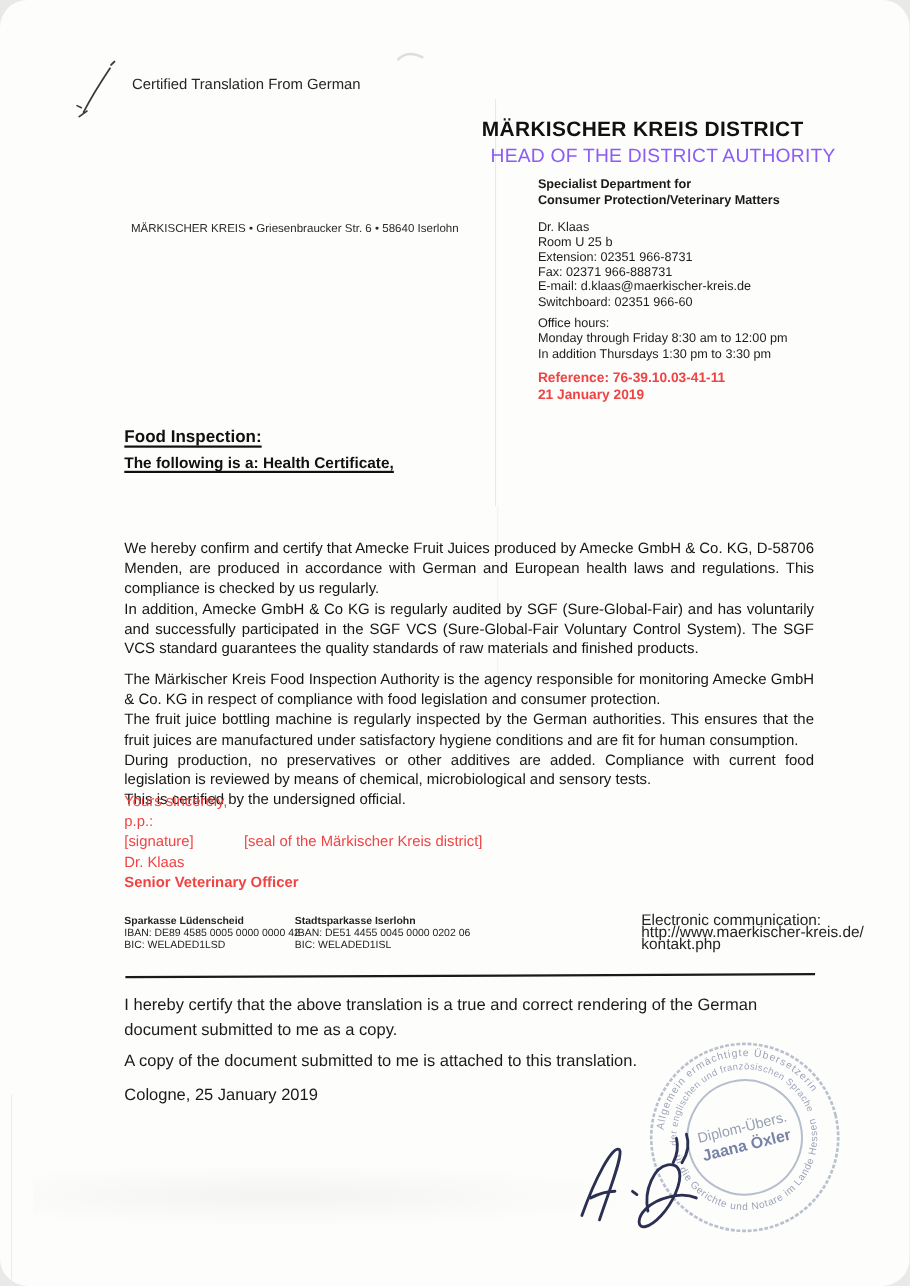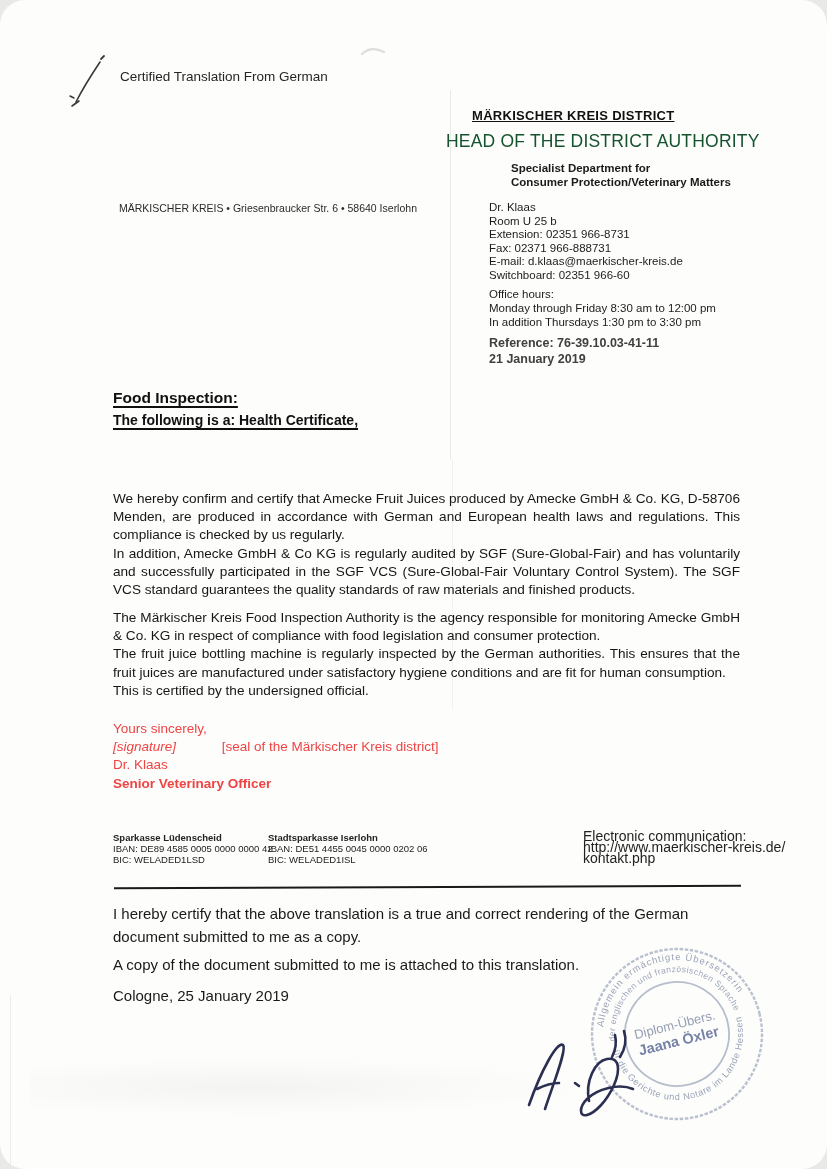--- a/index.html
+++ b/index.html
@@ -16,41 +16,41 @@
   
   .fold-line{position:absolute;width:1px;background:rgba(60,60,60,.10);}
   .noise-band{position:absolute;left:30px;top:1058px;width:560px;height:58px;
     background:radial-gradient(ellipse at 40% 50%, rgba(120,120,120,.07), rgba(120,120,120,0) 70%);}
   .edge-line{position:absolute;left:10px;top:995px;width:1px;height:174px;background:rgba(100,100,100,.10);}
 
   .cert-note{position:absolute;left:120px;top:69px;font-size:13.5px;color:#262626;}
   .pen-mark{position:absolute;left:66px;top:52px;}
   .smudge{position:absolute;left:358px;top:44px;opacity:.45;}
 
-  .lh-title{position:absolute;left:472px;top:108px;font-size:13px;font-weight:bold;letter-spacing:.3px;color:#111;text-decoration:underline;}
-  .lh-subtitle{position:absolute;left:446px;top:131px;font-size:17.5px;color:#14532d;letter-spacing:.2px;}
-  .lh-dept{position:absolute;left:511px;top:161px;font-size:11.5px;font-weight:bold;line-height:14px;color:#1a1a1a;}
+  .lh-title{position:absolute;left:438px;top:108px;font-size:19px;font-weight:bold;letter-spacing:.3px;color:#111;}
+  .lh-subtitle{position:absolute;left:446px;top:131px;font-size:17.5px;color:#8b5cf6;letter-spacing:.2px;}
+  .lh-dept{position:absolute;left:489px;top:161px;font-size:11.5px;font-weight:bold;line-height:14px;color:#1a1a1a;}
 
   .sender-line{position:absolute;left:119px;top:202px;font-size:10.5px;color:#2a2a2a;}
 
   .contact-block{position:absolute;left:489px;top:201px;font-size:11.5px;line-height:13.6px;color:#1c1c1c;}
   .hours-block{position:absolute;left:489px;top:287px;font-size:11.5px;line-height:14px;color:#1c1c1c;}
-  .ref-block{position:absolute;left:489px;top:336px;font-size:12.5px;line-height:15.5px;font-weight:bold;color:#404040;}
+  .ref-block{position:absolute;left:489px;top:336px;font-size:12.5px;line-height:15.5px;font-weight:bold;color:#ef4444;}
 
   .subject{position:absolute;left:113px;top:387px;line-height:22px;color:#101010;}
   .subject .s1{font-size:15.5px;font-weight:bold;text-decoration:underline;text-underline-offset:3px;text-decoration-thickness:2px;}
   .subject .s2{font-size:14px;font-weight:bold;text-decoration:underline;text-underline-offset:3px;text-decoration-thickness:2px;}
 
   .body-block{position:absolute;left:113px;width:627px;font-size:13.6px;line-height:18.2px;text-align:justify;color:#161616;margin-top:32px;}
   .body-block .para{margin:0;}
   .block-1{top:458px;}
   .block-2{top:577px;}
 
   .closing{position:absolute;left:113px;top:720px;font-size:13.5px;line-height:18.2px;color:#ef4444;}
-  .closing .sig-row .ph-sig{display:inline-block;width:105px;font-style:italic;}
+  .closing .sig-row .ph-sig{display:inline-block;width:105px;}
   .closing .officer{font-weight:bold;}
 
   .footer{position:absolute;left:113px;top:832px;font-size:9.5px;line-height:11px;color:#222;}
   .footer .col{position:absolute;top:0;white-space:nowrap;}
   .footer .c1{left:0;}
   .footer .c2{left:155px;}
   .footer .bank-name{font-weight:bold;}
   .efooter{position:absolute;left:583px;top:831px;font-size:14px;line-height:11px;color:#222;}
 
   .hr-line{position:absolute;left:114px;top:886px;width:627px;height:2px;background:#1a1a1a;transform:rotate(-.25deg);}
@@ -120,25 +120,27 @@
     <div class="s2">The following is a: Health Certificate,</div>
   </div>
 
   <div class="body-block block-1">
     <p class="para">We hereby confirm and certify that Amecke Fruit Juices produced by Amecke GmbH &amp; Co. KG, D-58706 Menden, are produced in accordance with German and European health laws and regulations. This compliance is checked by us regularly.</p>
     <p class="para">In addition, Amecke GmbH &amp; Co KG is regularly audited by SGF (Sure-Global-Fair) and has voluntarily and successfully participated in the SGF VCS (Sure-Global-Fair Voluntary Control System). The SGF VCS standard guarantees the quality standards of raw materials and finished products.</p>
   </div>
   <div class="body-block block-2">
     <p class="para">The Märkischer Kreis Food Inspection Authority is the agency responsible for monitoring Amecke GmbH &amp; Co. KG in respect of compliance with food legislation and consumer protection.</p>
     <p class="para">The fruit juice bottling machine is regularly inspected by the German authorities. This ensures that the fruit juices are manufactured under satisfactory hygiene conditions and are fit for human consumption.</p>
+    <p class="para">During production, no preservatives or other additives are added. Compliance with current food legislation is reviewed by means of chemical, microbiological and sensory tests.</p>
     <p class="para">This is certified by the undersigned official.</p>
   </div>
 
   <div class="closing">
     <div>Yours sincerely,</div>
+    <div>p.p.:</div>
     <div class="sig-row">
       <span class="ph-sig">[signature]</span>
       <span>[seal of the Märkischer Kreis district]</span>
     </div>
     <div>Dr. Klaas</div>
     <div class="officer">Senior Veterinary Officer</div>
   </div>
 
   <div class="footer">
     <div class="col c1">

